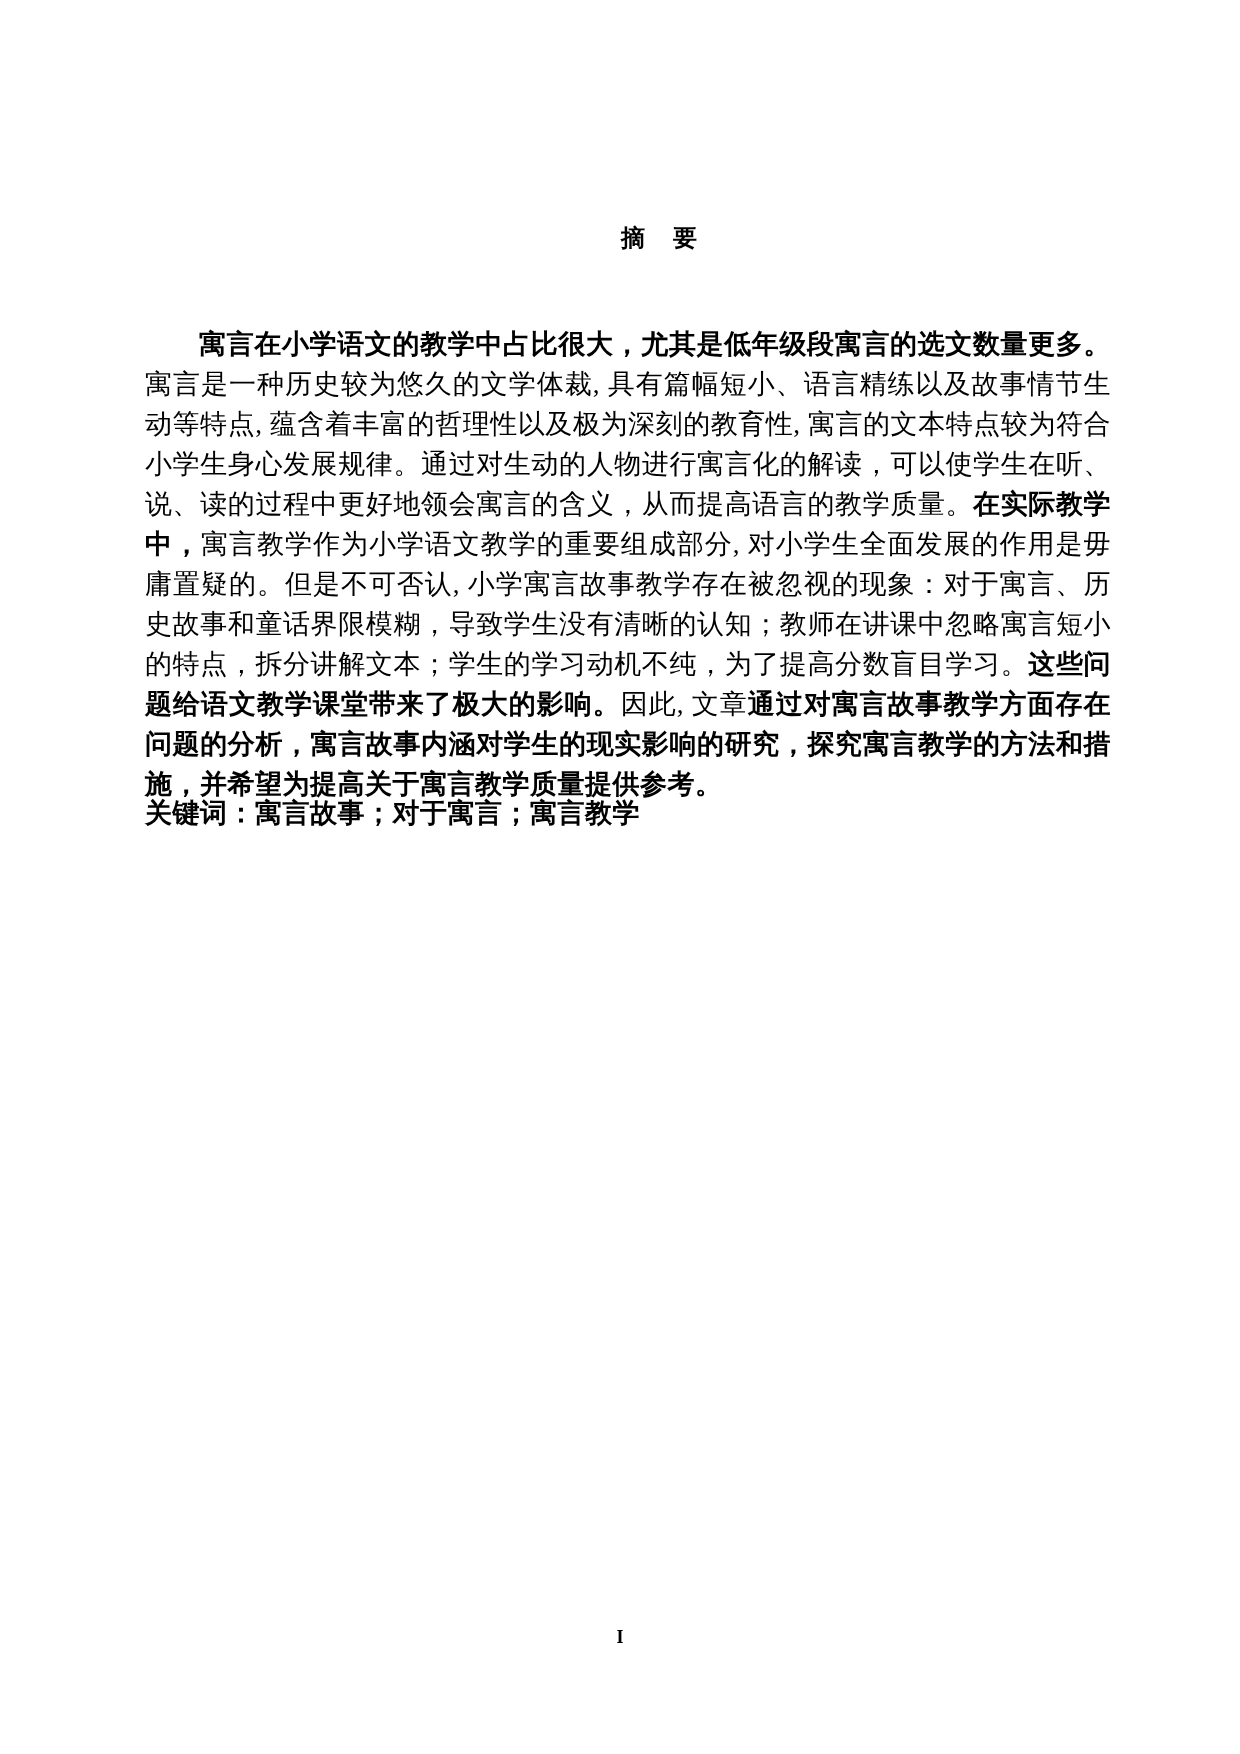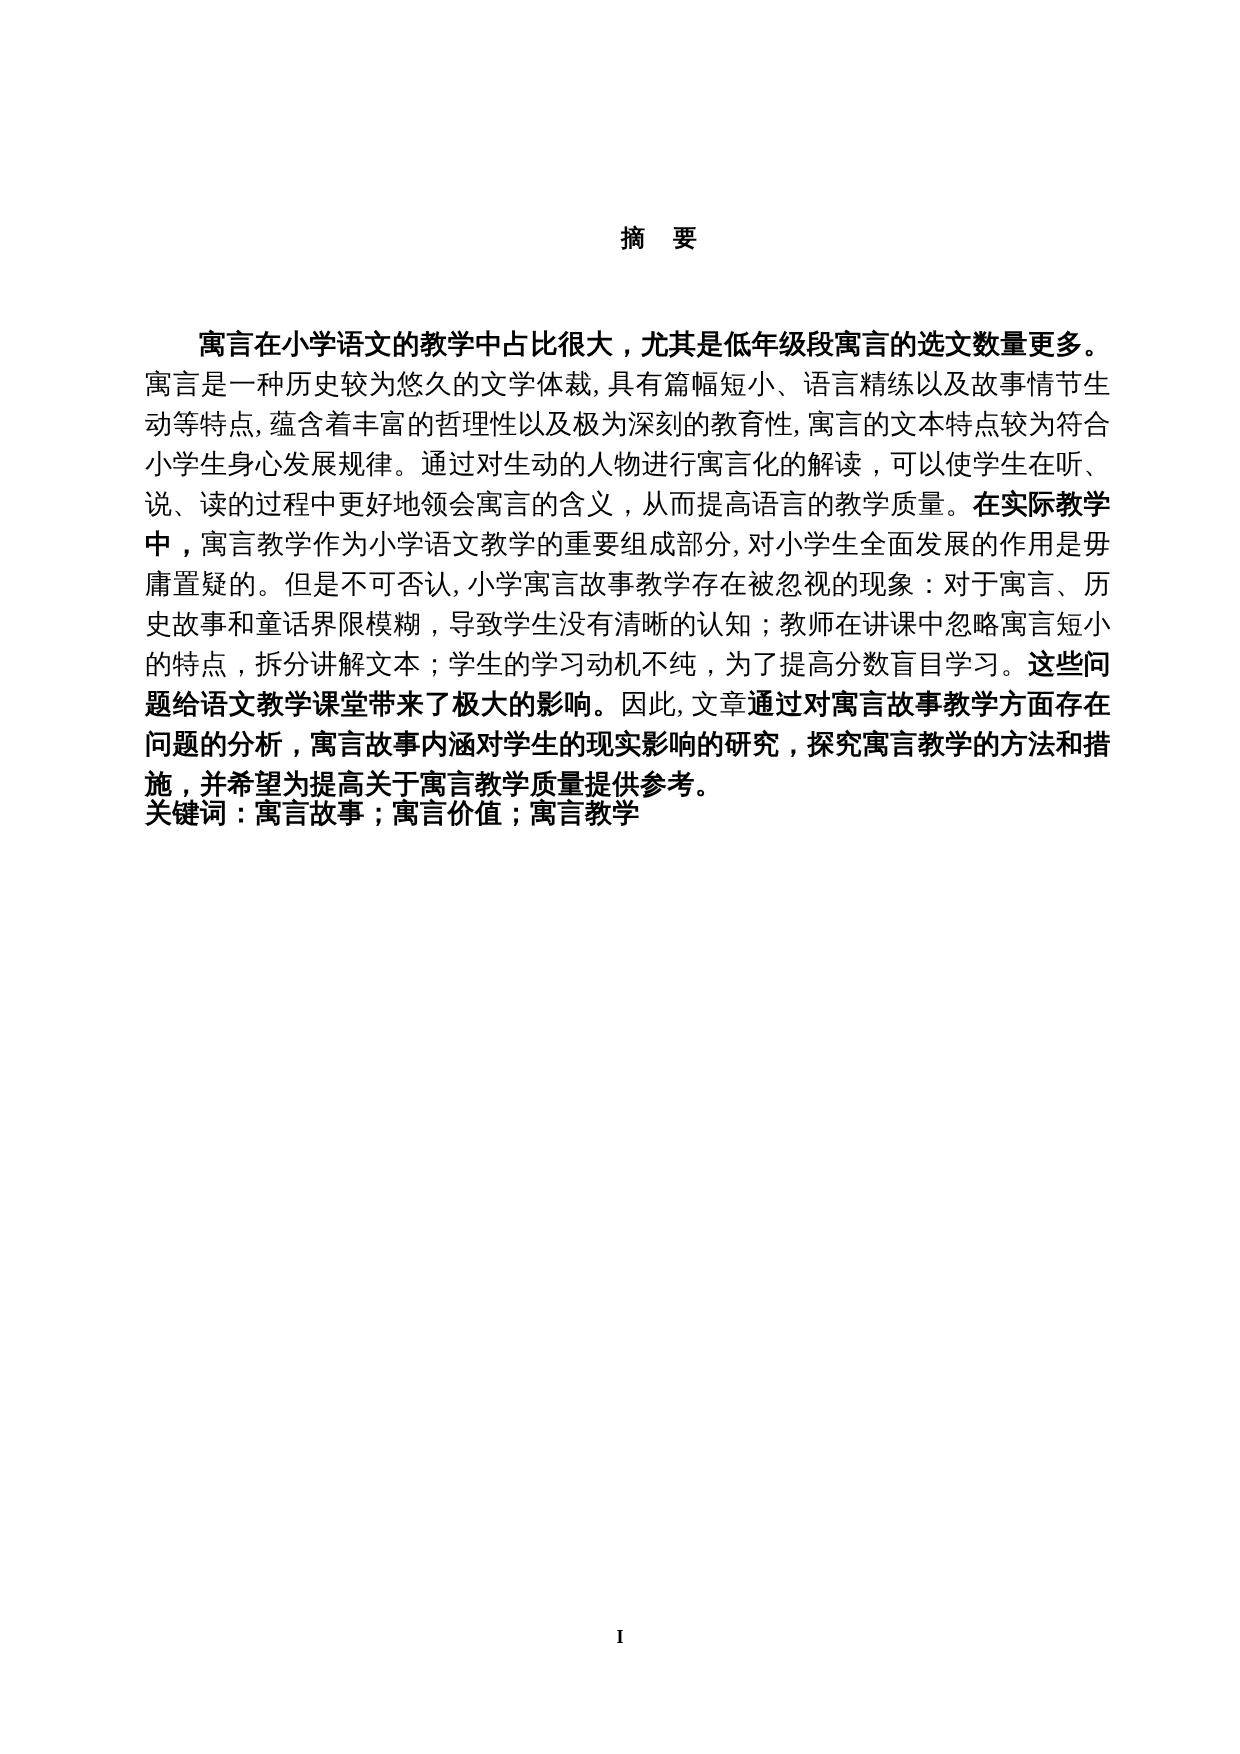--- a/index.html
+++ b/index.html
@@ -67,17 +67,17 @@
 </style>
 </head>
 <body>
 
 <div class="page">
 
   <div class="doc-title">摘　要</div>
 
   <p class="abstract-para"><span class="seg-bold">寓言在小学语文的教学中占比很大，尤其是低年级段寓言的选文数量更多。</span><span class="seg-regular">寓言是一种历史较为悠久的文学体裁, 具有篇幅短小、语言精练以及故事情节生动等特点, 蕴含着丰富的哲理性以及极为深刻的教育性, 寓言的文本特点较为符合小学生身心发展规律。通过对生动的人物进行寓言化的解读，可以使学生在听、说、读的过程中更好地领会寓言的含义，从而提高语言的教学质量。</span><span class="seg-bold">在实际教学中，</span><span class="seg-regular">寓言教学作为小学语文教学的重要组成部分, 对小学生全面发展的作用是毋庸置疑的。但是不可否认, 小学寓言故事教学存在被忽视的现象：对于寓言、历史故事和童话界限模糊，导致学生没有清晰的认知；教师在讲课中忽略寓言短小的特点，拆分讲解文本；学生的学习动机不纯，为了提高分数盲目学习。</span><span class="seg-bold">这些问题给语文教学课堂带来了极大的影响。</span><span class="seg-regular">因此, 文章</span><span class="seg-bold">通过对寓言故事教学方面存在问题的分析，寓言故事内涵对学生的现实影响的研究，探究寓言教学的方法和措施，并希望为提高关于寓言教学质量提供参考。</span></p>
 
-  <div class="keywords-line"><span>关键词：</span><span>寓言故事；寓言价值；寓言教学</span></div>
+  <div class="keywords-line"><span>关键词：</span><span>寓言故事；对于寓言；寓言教学</span></div>
 
   <div class="page-number">I</div>
 
 </div>
 
 </body></html>

